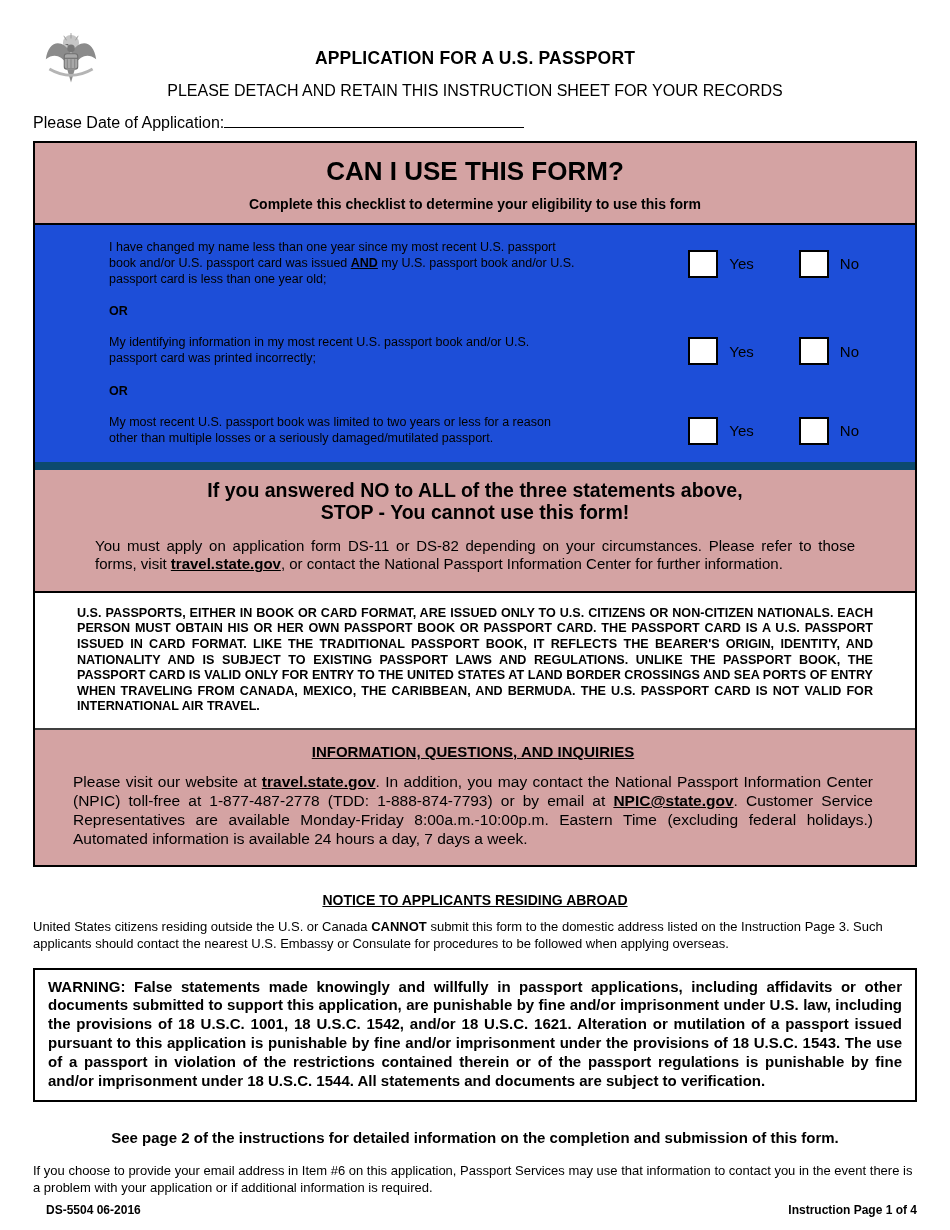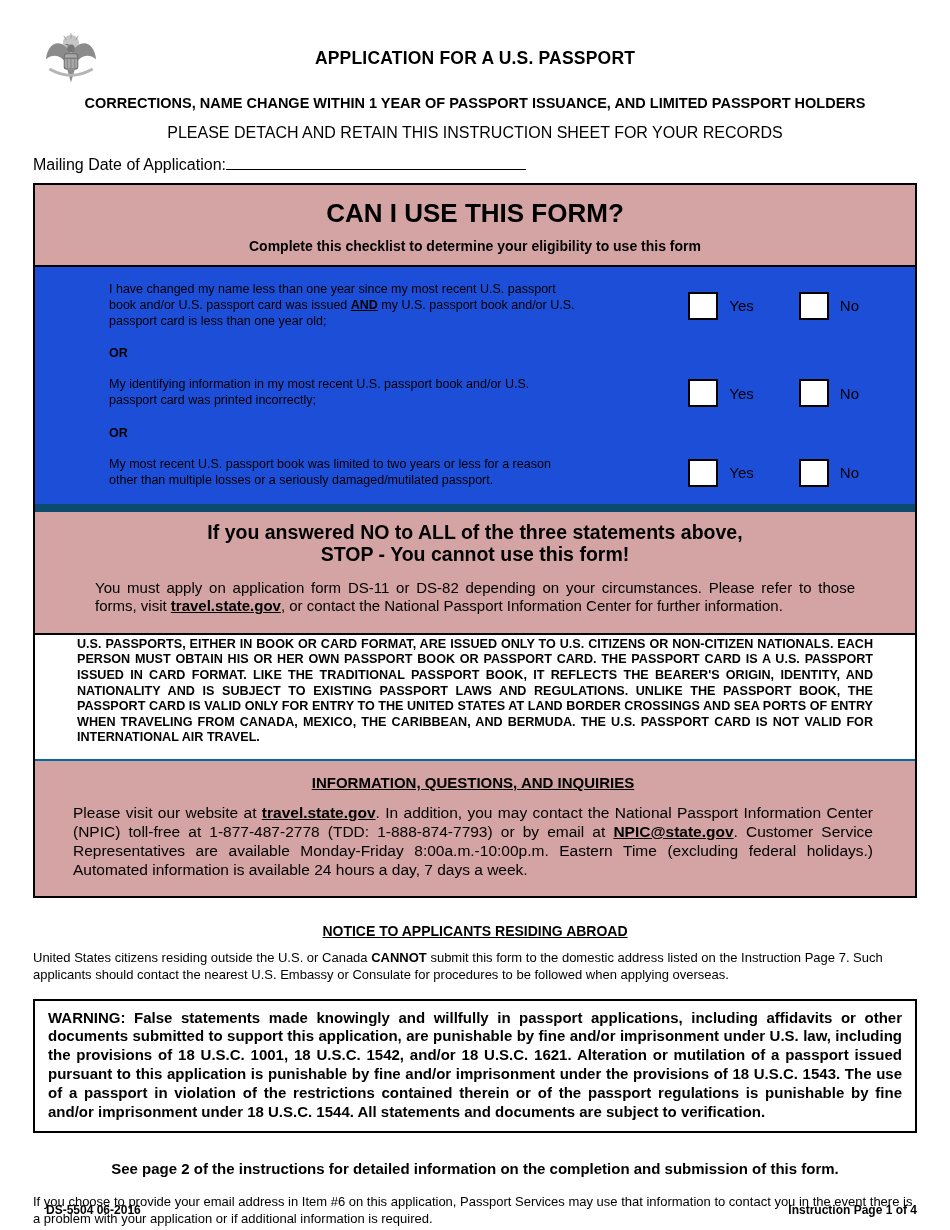--- a/index.html
+++ b/index.html
@@ -43,21 +43,21 @@
   .checkbox { width: 30px; height: 28px; border: 2px solid #000; background: #fff; display: inline-block; }
   .yn-label { font-size: 15px; margin-left: 11px; }
   .or { font-weight: bold; font-size: 12.5px; margin: 17px 0; }
   .bu { font-weight: bold; text-decoration: underline; }
   .b { font-weight: bold; }
 
   .stop-section { border-top: 8px solid #0c4a6e; border-bottom: 2px solid #000; padding: 10px 60px 17px; }
   .stop-title { text-align: center; font-weight: bold; font-size: 19.5px; line-height: 1.12; }
   .stop-text { text-align: justify; font-size: 15px; line-height: 1.23; margin: 13px 0 0 0; }
 
-  .passport-info { background: #fff; padding: 2px 42px 13px; }
+  .passport-info { background: #fff; padding: 13px 42px 13px; }
   .passport-info p { margin: 0; font-weight: bold; font-size: 12.6px; line-height: 1.24; text-align: justify; }
 
   .inquiries { padding: 10px 42px 17px; }
   .inq-title { text-align: center; font-weight: bold; text-decoration: underline; font-size: 15px; margin-top: 3px; }
   .inq-text { text-align: justify; font-size: 15.5px; line-height: 1.23; margin: 12px 0 0 0; }
 
   .failure {
     text-align: center; font-weight: bold; text-decoration: underline;
     font-size: 15px; line-height: 1.3; margin: 21px auto 0; max-width: 872px;
   }
@@ -100,24 +100,23 @@
         <line x1="26" y1="31" x2="26" y2="41"></line>
           <line x1="30" y1="31" x2="30" y2="41"></line>
           <line x1="34" y1="31" x2="34" y2="41"></line>
       </g>
       <path d="M26 43 L30 57 L34 43 Z" fill="#8b8b8b"></path>
       <path d="M6 42 Q30 56 54 42" stroke="#b5b5b5" fill="none" stroke-width="3.2"></path>
     </svg>
   </div>
 
   <div class="title">APPLICATION FOR A U.S. PASSPORT</div>
-  <div class="subtitle">CORRECTIONS, NAME CHANGE WITHIN 1 YEAR OF PASSPORT ISSUANCE, AND LIMITED PASSPORT HOLDERS</div>
   <div class="detach">PLEASE DETACH AND RETAIN THIS INSTRUCTION SHEET FOR YOUR RECORDS</div>
   <div class="mailing">
-    <span>Mailing Date of Application:</span><span class="fill-line"></span>
+    <span>Please Date of Application:</span><span class="fill-line"></span>
   </div>
 
   <div class="main-box">
 
     <div class="box-header pink">
       <div class="box-title">CAN I USE THIS FORM?</div>
       <div class="box-subtitle">Complete this checklist to determine your eligibility to use this form</div>
     </div>
 
     <div class="checklist">
@@ -179,33 +178,33 @@
       </div>
       <p class="stop-text">
         <span>You must apply on application form DS-11 or DS-82 depending on your circumstances.  Please refer to those forms, visit </span><span class="bu">travel.state.gov</span><span>, or contact the National Passport Information Center for further information.</span>
       </p>
     </div>
 
     <div class="passport-info">
       <p>U.S. PASSPORTS, EITHER IN BOOK OR CARD FORMAT, ARE ISSUED ONLY TO U.S. CITIZENS OR NON-CITIZEN NATIONALS.  EACH PERSON MUST OBTAIN HIS OR HER OWN PASSPORT BOOK OR PASSPORT CARD.  THE PASSPORT CARD IS A U.S. PASSPORT ISSUED IN CARD FORMAT.  LIKE THE TRADITIONAL PASSPORT BOOK, IT REFLECTS THE BEARER'S ORIGIN, IDENTITY, AND NATIONALITY AND IS SUBJECT TO EXISTING PASSPORT LAWS AND REGULATIONS.  UNLIKE THE PASSPORT BOOK, THE PASSPORT CARD IS VALID ONLY FOR ENTRY TO THE UNITED STATES AT LAND BORDER CROSSINGS AND SEA PORTS OF ENTRY WHEN TRAVELING FROM CANADA, MEXICO, THE CARIBBEAN, AND BERMUDA.  THE U.S. PASSPORT CARD IS NOT VALID FOR INTERNATIONAL AIR TRAVEL.</p>
     </div>
 
-    <div class="inquiries pink" style="border-top: 2px solid #0369a1; padding-left: 38px;">
+    <div class="inquiries pink" style="border-top: 2px solid #404040; padding-left: 38px;">
       <div class="inq-title">INFORMATION, QUESTIONS, AND INQUIRIES</div>
       <p class="inq-text">
         <span>Please visit our website at </span><span class="bu">travel.state.gov</span><span>.  In addition, you may contact the National Passport Information Center (NPIC) toll-free at 1-877-487-2778 (TDD: 1-888-874-7793) or by email at </span><span class="bu">NPIC@state.gov</span><span>.  Customer Service Representatives are available Monday-Friday 8:00a.m.-10:00p.m. Eastern Time (excluding federal holidays.)  Automated information is available 24 hours a day, 7 days a week.</span>
       </p>
     </div>
 
   </div>
 
 
   <div class="abroad-title">NOTICE TO APPLICANTS RESIDING ABROAD</div>
   <p class="abroad-text">
-    <span>United States citizens residing outside the U.S. or Canada </span><span class="b">CANNOT</span><span> submit this form to the domestic address listed on the Instruction Page 7.  Such applicants should contact the nearest U.S. Embassy or Consulate for procedures to be followed when applying overseas.</span>
+    <span>United States citizens residing outside the U.S. or Canada </span><span class="b">CANNOT</span><span> submit this form to the domestic address listed on the Instruction Page 3.  Such applicants should contact the nearest U.S. Embassy or Consulate for procedures to be followed when applying overseas.</span>
   </p>
 
   <div class="warning-box">WARNING:  False statements made knowingly and willfully in passport applications, including affidavits or other documents submitted to support this application, are punishable by fine and/or imprisonment under U.S. law, including the provisions of 18 U.S.C. 1001, 18 U.S.C. 1542, and/or 18 U.S.C. 1621.   Alteration or mutilation of a passport issued pursuant to this application is punishable by fine and/or imprisonment under the provisions of 18 U.S.C. 1543.  The use of a passport in violation of the restrictions contained therein or of the passport regulations is punishable by fine and/or imprisonment under 18 U.S.C. 1544.  All statements and documents are subject to verification.</div>
 
   <div class="see-page2">See page 2 of the instructions for detailed information on the completion and submission of this form.</div>
 
   <p class="email-note">If you choose to provide your email address in Item #6 on this application, Passport Services may use that information to contact you in the event there is a problem with your application or if additional information is required.</p>
 
   <div class="footer">
     <span>DS-5504 06-2016</span>

